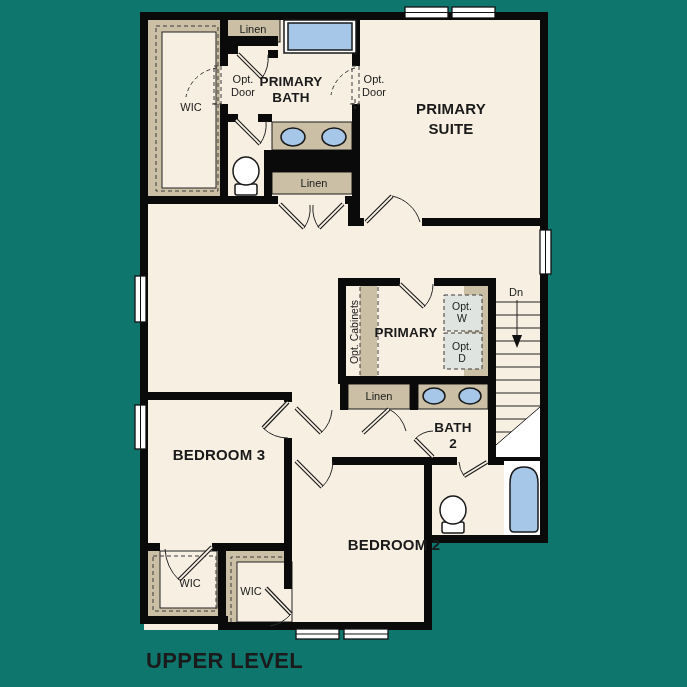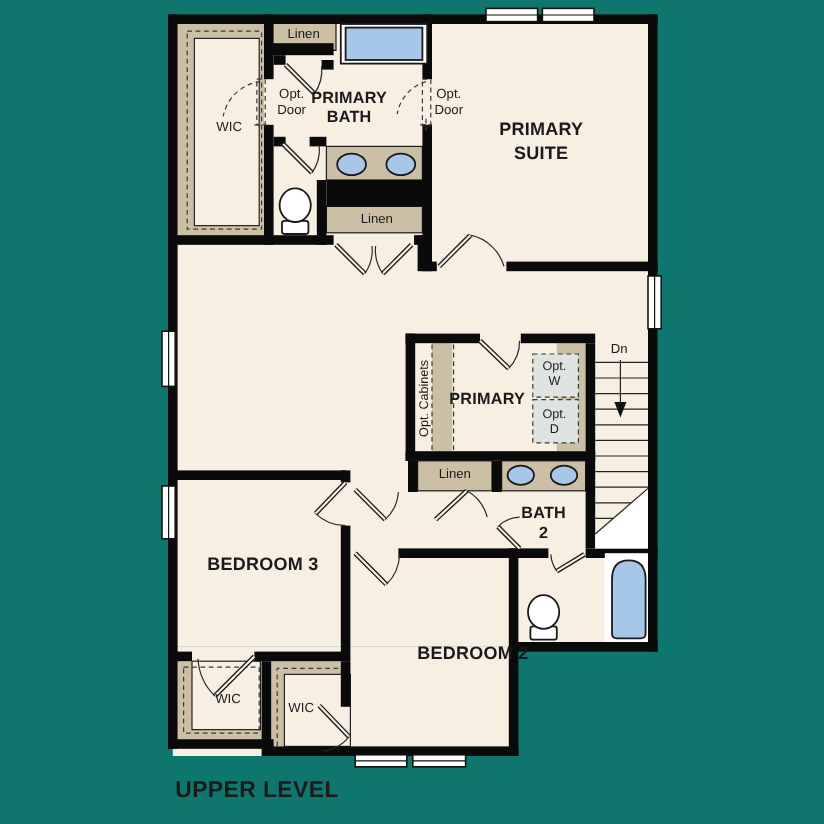--- a/index.html
+++ b/index.html
@@ -5,21 +5,21 @@
   html,body{margin:0;padding:0;background:#fff;}
   .stage{position:relative;width:687px;height:687px;background:#0f766e;
          font-family:"Liberation Sans",sans-serif;color:#1a1a1a;overflow:hidden;}
   .stage svg{position:absolute;left:0;top:0;}
   .lbl{position:absolute;transform:translate(-50%,-50%);white-space:pre-line;
        text-align:center;line-height:1.18;font-size:11px;color:#1a1a1a;}
   .xs{font-size:10.5px;}
   .room{font-size:15px;font-weight:700;line-height:1.35;letter-spacing:.2px;}
   .room-sm{font-size:13.5px;font-weight:700;line-height:1.18;letter-spacing:.2px;}
   .vert{transform:translate(-50%,-50%) rotate(-90deg);white-space:nowrap;}
-  .title{position:absolute;left:146px;top:648px;font-size:19px;font-weight:700;
+  .title{position:absolute;left:146px;top:648px;font-size:22px;font-weight:700;
          letter-spacing:.4px;transform:none;text-align:right;}
   
   .wall{fill:#0a0a0a;}
   .floor{fill:#f7efe2;}
   .tan{fill:#cbc0a5;}
   .tan-o{fill:#cbc0a5;stroke:#1a1a1a;stroke-width:1;}
   .inner{fill:#f7efe2;stroke:#222;stroke-width:1;}
   .dash{fill:none;stroke:#3a3a3a;stroke-width:1;stroke-dasharray:4,3;}
   .wd{fill:#e0e4e0;stroke:#3a3a3a;stroke-width:1;stroke-dasharray:4,3;}
   .blue{fill:#a7c7e8;stroke:#1a1a1a;stroke-width:1.5;}
@@ -301,19 +301,19 @@
 <div class="lbl xs vert" style="left:354px;top:332px;">Opt. Cabinets</div>
 <div class="lbl room-sm" style="left:406px;top:333px;">PRIMARY</div>
 <div class="lbl xs" style="left:462px;top:312px;">Opt.
 W</div>
 <div class="lbl xs" style="left:462px;top:352px;">Opt.
 D</div>
 <div class="lbl" style="left:516px;top:292px;text-align:center;">Dn</div>
 <div class="lbl" style="left:379px;top:396px;">Linen</div>
 <div class="lbl room-sm" style="left:453px;top:436px;">BATH
 2</div>
-<div class="lbl room" style="left:219px;top:471px;text-align:right;">BEDROOM 3</div>
+<div class="lbl room" style="left:219px;top:455px;text-align:right;">BEDROOM 3</div>
 <div class="lbl room" style="left:362px;top:545px;margin-left:32px;">BEDROOM 2</div>
 <div class="lbl" style="left:190px;top:583px;">WIC</div>
 <div class="lbl" style="left:251px;top:591px;">WIC</div>
 <div class="lbl title" style="">UPPER LEVEL</div>
 
 </div>
 
 </body></html>

